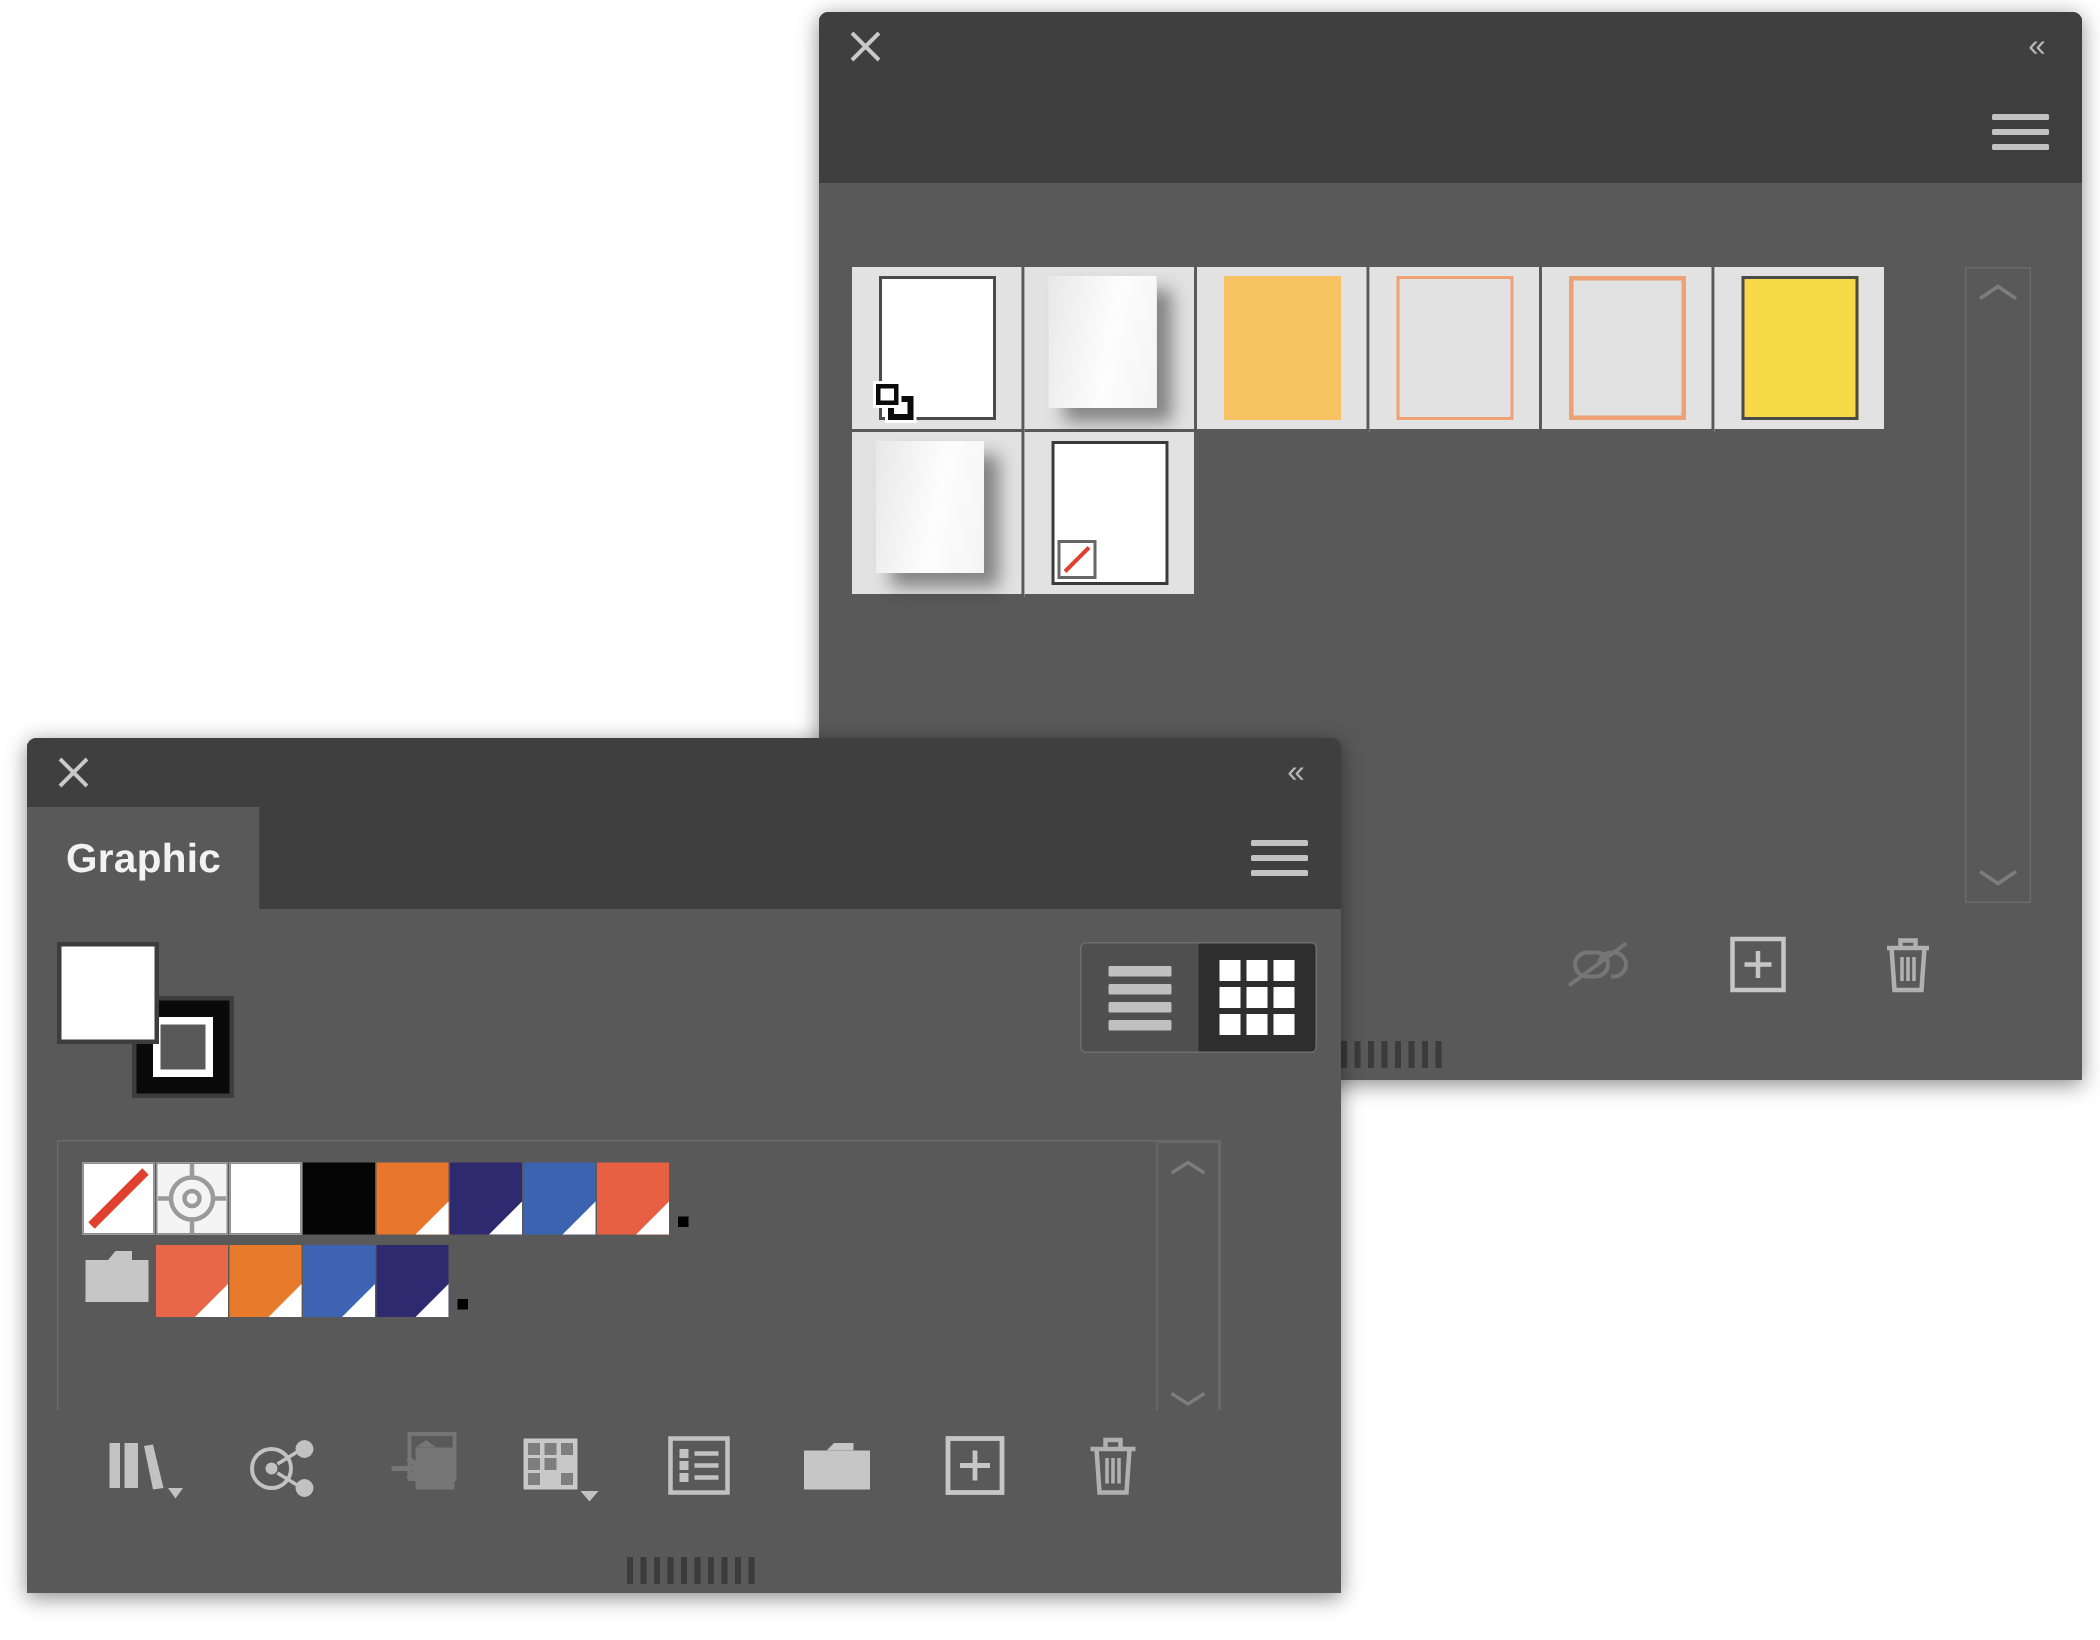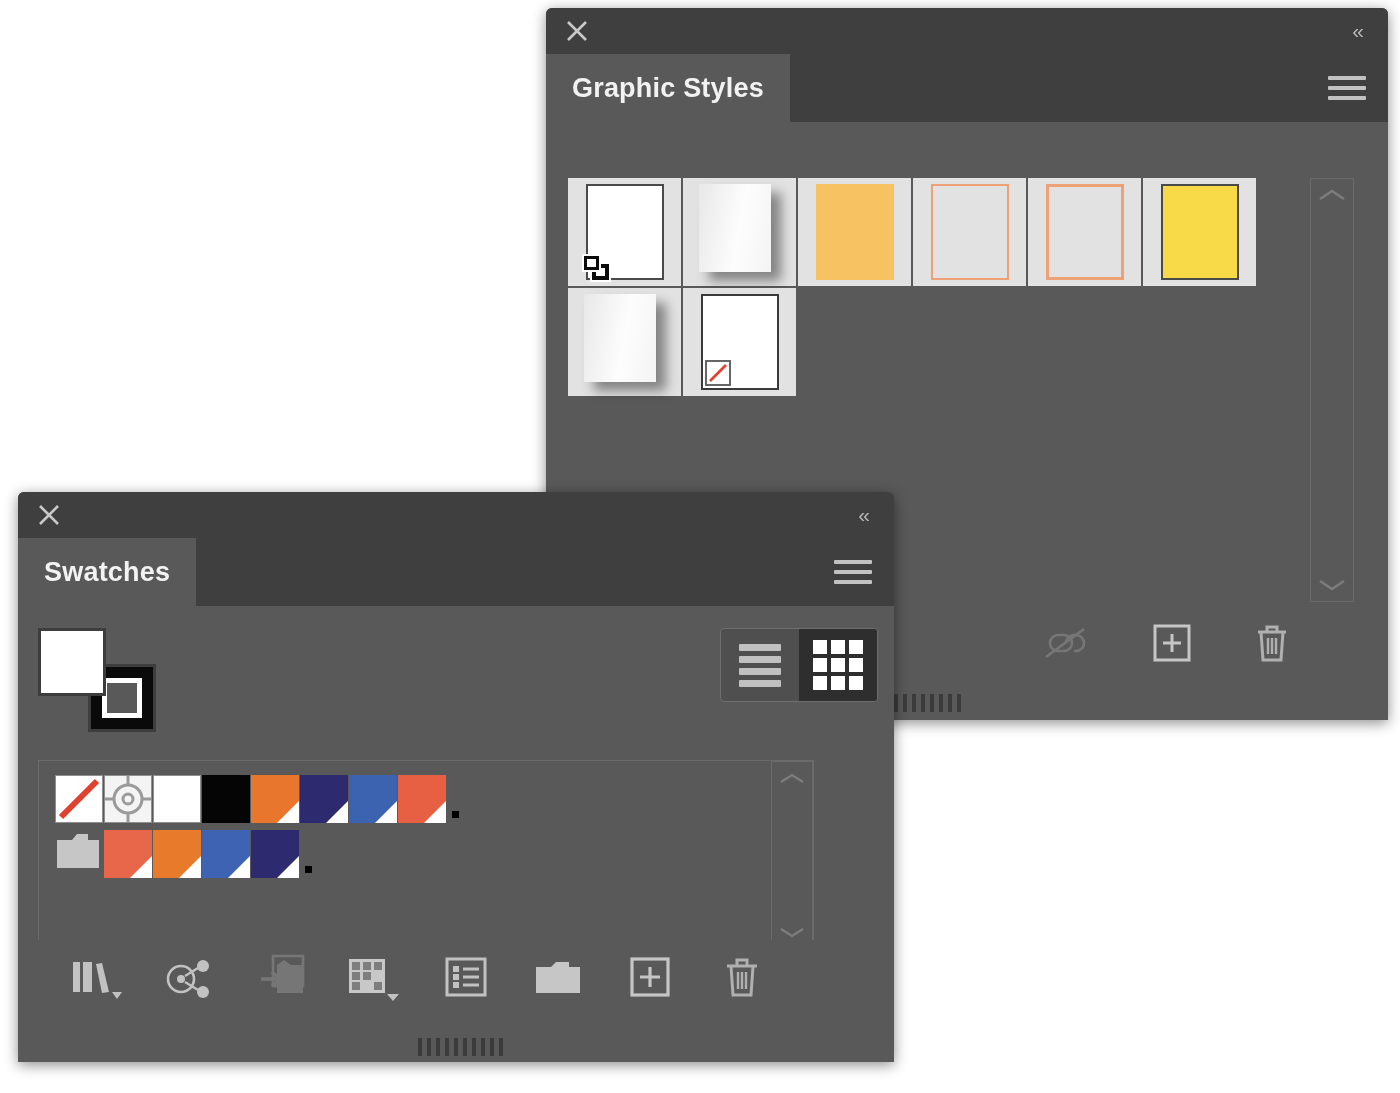--- a/index.html
+++ b/index.html
@@ -92,23 +92,20 @@
   <div class="panel-topbar">
     <div class="panel-close">
       <svg width="26" height="26" viewBox="0 0 26 26">
           <path d="M4 4 L22 22 M22 4 L4 22" stroke="#c9c9c9" stroke-width="2.6" fill="none"></path>
         </svg>
     </div>
     <div class="panel-collapse">«</div>
   </div>
 
   <div class="tabrow">
-    <div class="tab">
-      <span class="tab-title">Graphic Styles</span>
-    </div>
     <div class="tabrow-rest">
       <div class="hamburger">
           <i></i>
           <i></i>
           <i></i>
         </div>
     </div>
   </div>
 
   <div class="content" id="gs-content">
@@ -215,21 +212,21 @@
     <div class="panel-close">
       <svg width="26" height="26" viewBox="0 0 26 26">
           <path d="M4 4 L22 22 M22 4 L4 22" stroke="#c9c9c9" stroke-width="2.6" fill="none"></path>
         </svg>
     </div>
     <div class="panel-collapse">«</div>
   </div>
 
   <div class="tabrow">
     <div class="tab">
-      <span class="tab-title">Swatches</span>
+      <span class="tab-title">Graphic</span>
     </div>
     <div class="tabrow-rest">
       <div class="hamburger">
           <i></i>
           <i></i>
           <i></i>
         </div>
     </div>
   </div>
 

